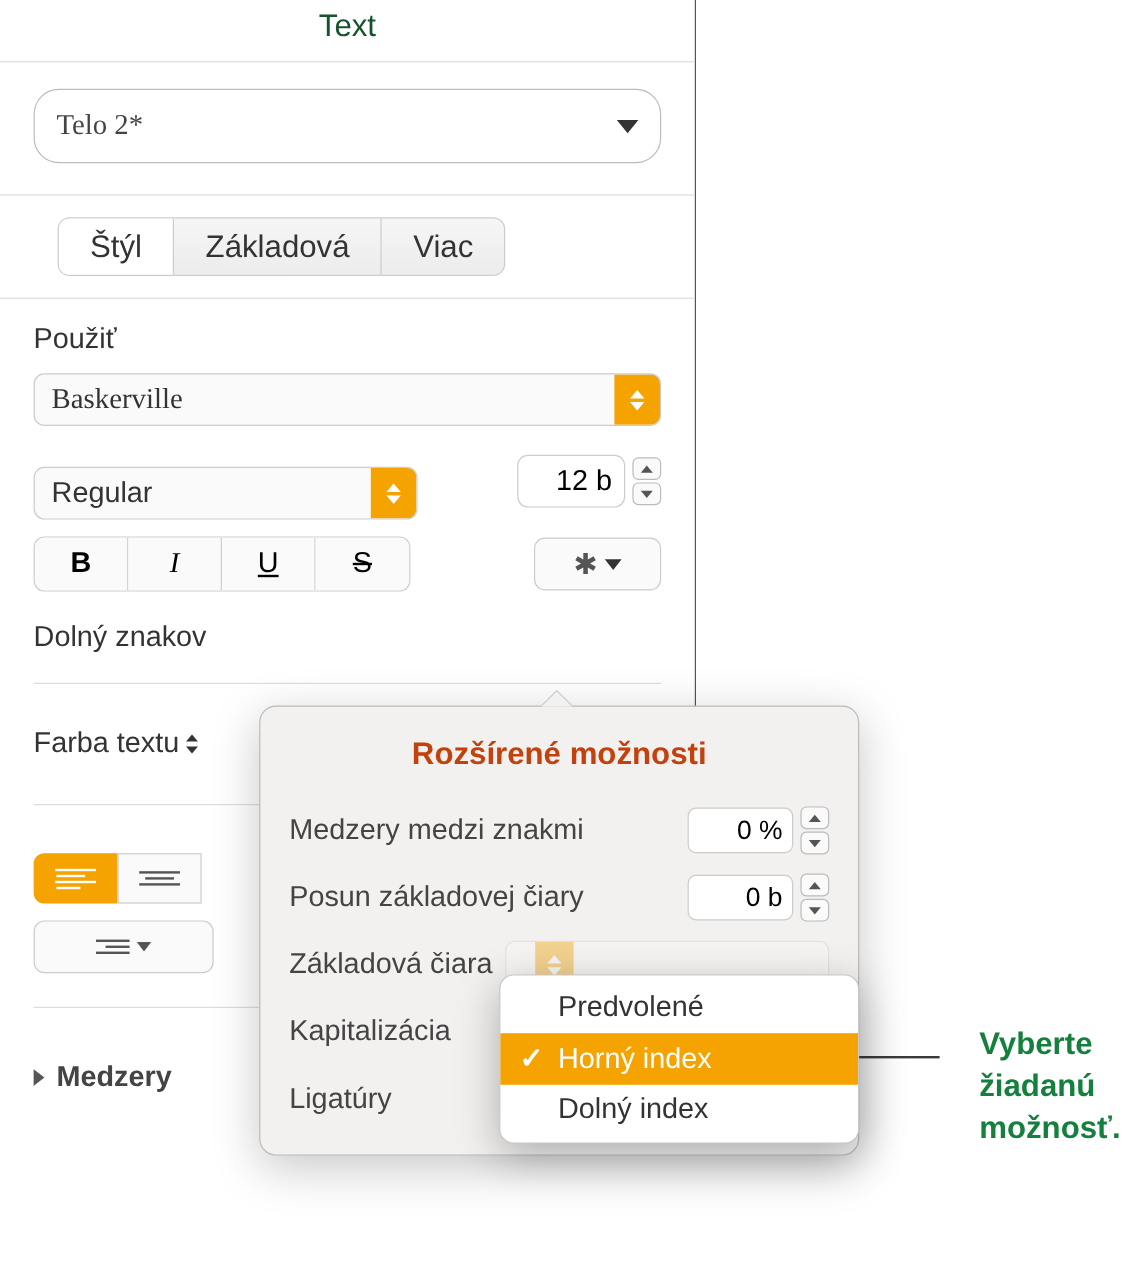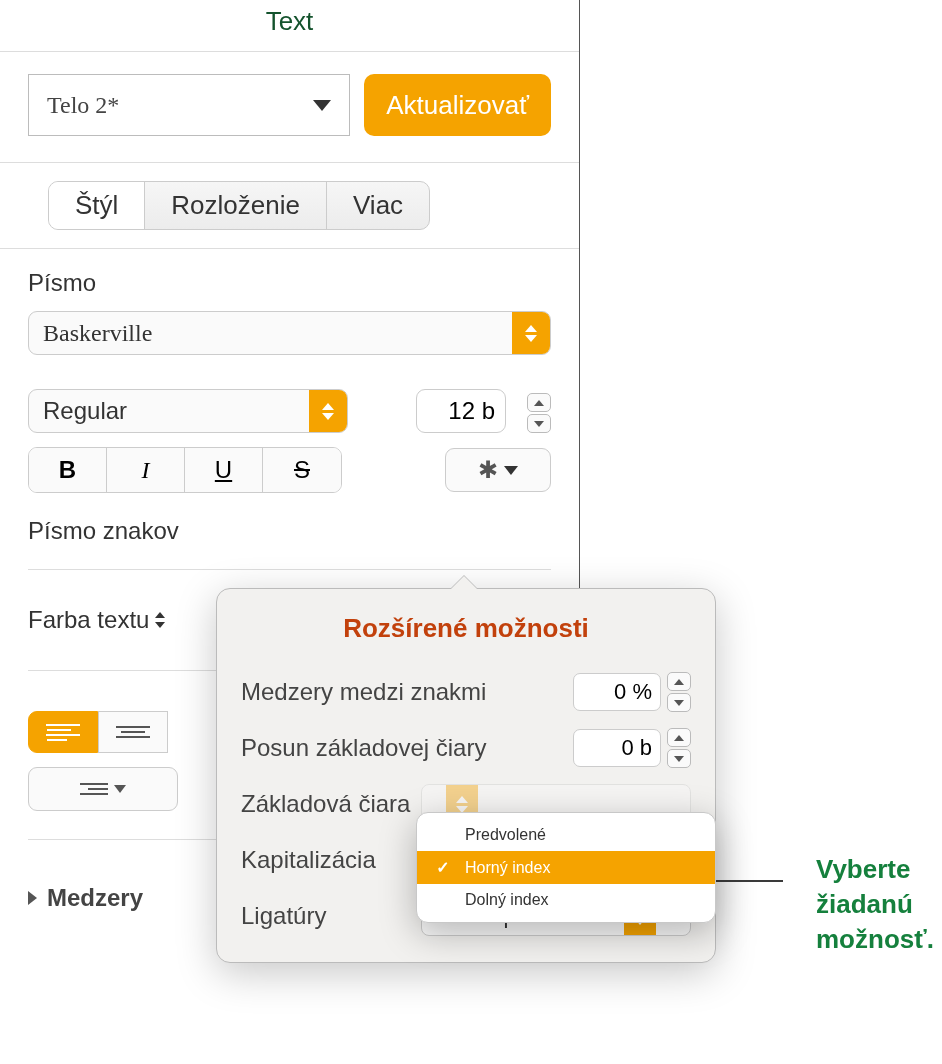--- a/index.html
+++ b/index.html
@@ -32,21 +32,21 @@
   .style-row {
     display: flex;
     gap: 14px;
     align-items: stretch;
     padding: 22px 28px 26px 28px;
     border-bottom: 1px solid #ddd;
   }
   .style-select {
     flex: 1;
     border: 1px solid #bcbcbc;
-    border-radius: 0;
+    border-radius: 21px;
     height: 62px;
     display: flex;
     align-items: center;
     justify-content: space-between;
     padding: 0 18px;
     font-size: 24px;
     font-family: Georgia, "Times New Roman", serif;
     color: #444;
     background: #fff;
   }
@@ -119,21 +119,21 @@
     justify-content: center;
     gap: 3px;
   }
   .tri-up { width:0;height:0;border-left:6px solid transparent;border-right:6px solid transparent;border-bottom:7px solid #fff;}
   .tri-down { width:0;height:0;border-left:6px solid transparent;border-right:6px solid transparent;border-top:7px solid #fff;}
   .font-row2 {
     display:flex; gap: 28px; margin-top: 14px;
   }
   .font-weight { width: 320px; margin-top: 20px; }
   .size-box {
-    display:flex; gap:21px; align-items:flex-end; margin-left:auto;
+    display:flex; gap:6px; align-items:center; margin-left:auto;
   }
   .size-input {
     border:1px solid #ccc; border-radius:9px; height:44px; width:90px;
     text-align:right; padding:0 10px; font-size:24px; background:#fff;
   }
   .stepper {
     display:flex; flex-direction:column; gap:2px;
   }
   .stepper div {
     width:24px; height:19px; border:1px solid #bbb; border-radius:5px;
@@ -230,21 +230,21 @@
     width:300px;
     background:#fff;
     border:1px solid #c8c8c8;
     border-radius:12px;
     box-shadow: 0 10px 36px rgba(0,0,0,0.28);
     padding:6px 0;
     z-index:20;
   }
   .menu-item{
     display:flex;align-items:center;gap:12px;
-    padding:7px 20px 7px 16px;font-size:16px;color:#333;
+    padding:7px 20px 7px 16px;font-size:24px;color:#333;
     cursor:pointer;
   }
   .menu-item .check{width:20px;display:flex;justify-content:center;}
   .menu-item.selected{background:#f5a300;color:#fff;}
   .menu-item.selected .check::before{content:"✓";font-weight:700;}
 
   
   .callout-line{
     position:absolute;
     top:880px; left:715px;
@@ -264,33 +264,32 @@
 <body>
 
 <div class="panel">
   <div class="panel-title">Text</div>
 
   <div class="style-row">
     <div class="style-select">
       <span>Telo 2*</span>
       <span class="chevron-down"></span>
     </div>
-    <button class="btn-update">Aktualizovať</button>
   </div>
 
   <div class="tabs">
     <div class="seg">
       <div class="seg-item active">Štýl</div>
-      <div class="seg-item">Rozloženie</div>
+      <div class="seg-item">Základová</div>
       <div class="seg-item">Viac</div>
     </div>
   </div>
 
   <div class="section">
-    <div class="label">Písmo</div>
+    <div class="label">Použiť</div>
 
     <div class="popup">
       <span class="popup-text">Baskerville</span>
       <span class="popup-btn">
         <span class="tri-up"></span>
           <span class="tri-down"></span>
       </span>
     </div>
 
     <div class="font-row2">
@@ -320,21 +319,21 @@
         <div style="font-style:italic;font-family:Georgia,serif">I</div>
         <div style="text-decoration:underline">U</div>
         <div style="text-decoration:line-through">S</div>
       </div>
       <div class="gear-btn">
         <span class="gear-icon">✱</span>
         <span class="chevron-down" style="border-left-width:7px;border-right-width:7px;border-top-width:9px"></span>
       </div>
     </div>
 
-    <div class="label charstyle">Písmo znakov</div>
+    <div class="label charstyle">Dolný znakov</div>
 
     <hr class="hr" style="margin-top:24px">
 
     <div class="textcolor-row">
       <span class="label" style="margin:0">Farba textu</span>
       <span class="mini-stepper">
         <span class="st-up"></span>
           <span class="st-down"></span>
       </span>
     </div>

